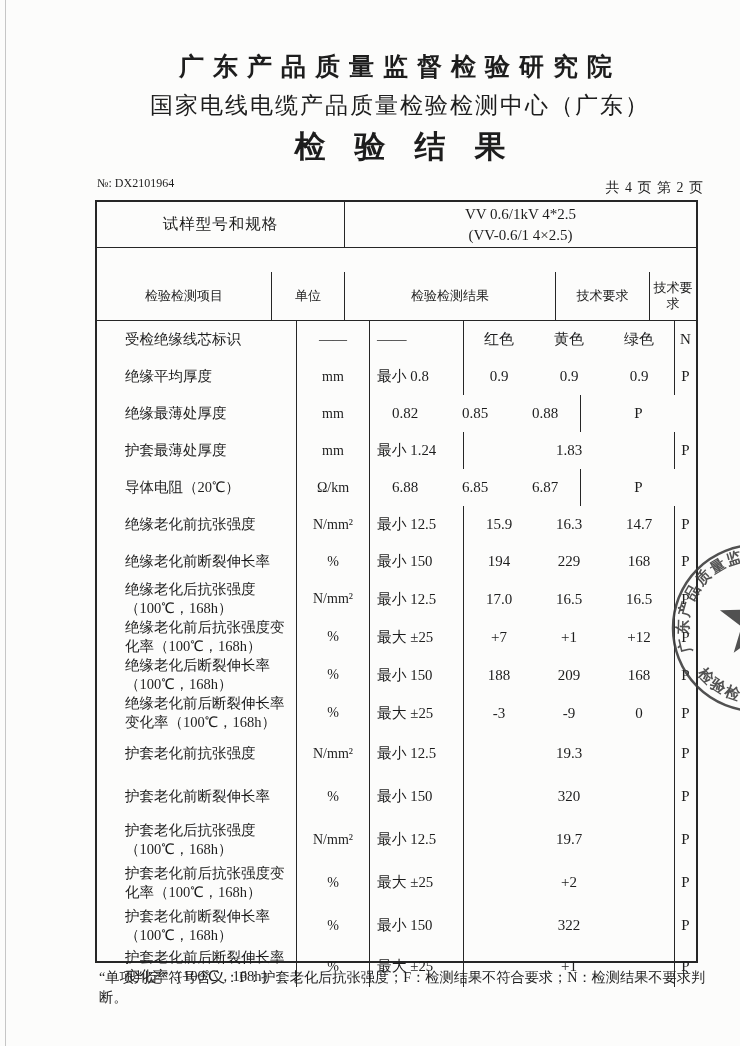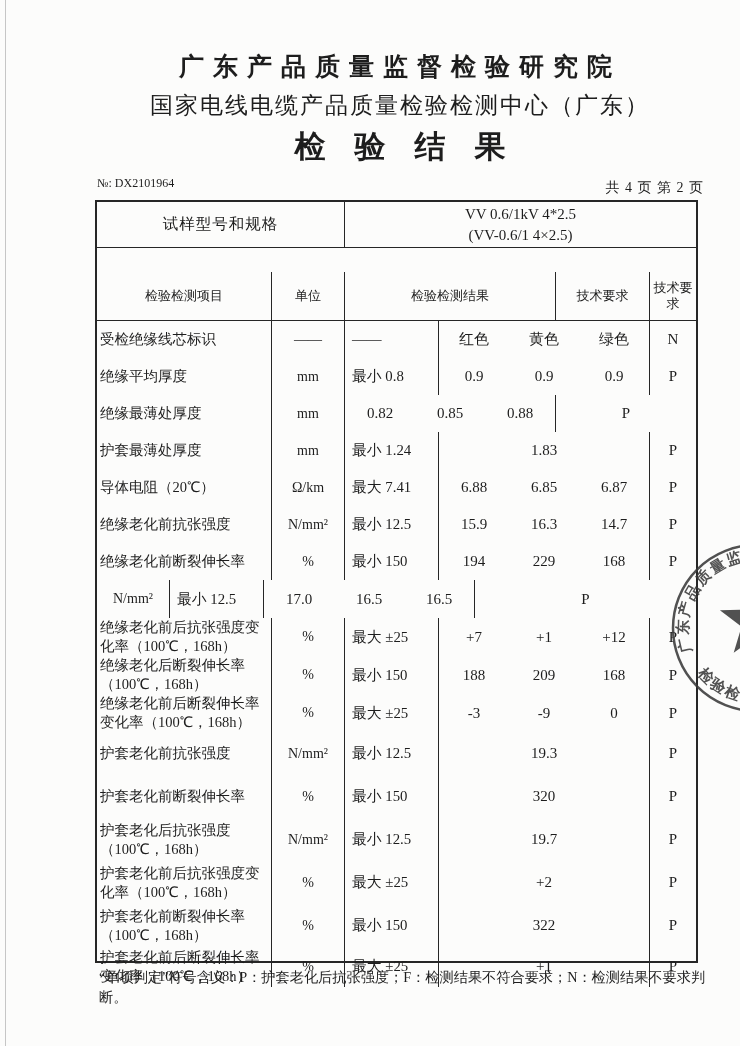--- a/index.html
+++ b/index.html
@@ -24,21 +24,21 @@
   .trow{display:flex;flex-shrink:0;font-family:Liberation Serif, serif;}
   .c{box-sizing:border-box;display:flex;align-items:center;}
   .bR{border-right:1.5px solid #262626;}
   .spec-row{height:45px;border-bottom:1.5px solid #262626;}
   .spec-label{width:248px;justify-content:center;font-size:15.5px;letter-spacing:1px;}
   .spec-value{flex:1;flex-direction:column;justify-content:center;font-size:15px;line-height:1.35;}
   .head-row{height:48px;border-bottom:1.5px solid #262626;font-size:13px;margin-top:24px;}
   .head-row .c{justify-content:center;text-align:center;line-height:1.25;}
   .tbody{flex:1;display:flex;flex-direction:column;}
   .w1{width:175px;} .w2{width:73px;} .w3{width:94px;} .w4{width:211px;} .w5{flex:1;}
-  .body-row{height:37px;}
+  .body-row{height:37px;padding-left:25px;}
   .body-row:nth-child(n+8){height:38px;}
   .body-row:nth-child(n+12){height:43px;}
   .body-row:last-child{flex:1;}
   .c1{padding:1px 2px 1px 3px;font-size:14.5px;line-height:1.3;}
   .c2{justify-content:center;font-size:14px;}
   .c3{padding-left:7px;font-size:14.8px;white-space:nowrap;}
   .c4{font-size:15px;}
   .c4 .v{flex:1;text-align:center;}
   .c4 .merged{width:100%;text-align:center;}
   .c5{justify-content:center;font-size:15px;}
@@ -127,21 +127,20 @@
           <span class="merged">1.83</span>
         </div>
     <div class="c c5 w5">P</div>
   </div>
 
   <div class="trow body-row">
     <div class="c c1 w1 bR">
           <span>导体电阻（20℃）</span>
         </div>
     <div class="c c2 w2 bR">Ω/km</div>
-    <div class="c c3 w3 bR">最大 7.41</div>
     <div class="c c4 w4 bR">
           <span class="v">6.88</span>
           <span class="v">6.85</span>
           <span class="v">6.87</span>
         </div>
     <div class="c c5 w5">P</div>
   </div>
 
   <div class="trow body-row">
     <div class="c c1 w1 bR">
@@ -165,20 +164,23 @@
     <div class="c c3 w3 bR">最小 150</div>
     <div class="c c4 w4 bR">
           <span class="v">194</span>
           <span class="v">229</span>
           <span class="v">168</span>
         </div>
     <div class="c c5 w5">P</div>
   </div>
 
   <div class="trow body-row">
+    <div class="c c1 w1 bR">
+          <span>绝缘老化后抗张强度（100℃，168h）</span>
+        </div>
     <div class="c c2 w2 bR">N/mm²</div>
     <div class="c c3 w3 bR">最小 12.5</div>
     <div class="c c4 w4 bR">
           <span class="v">17.0</span>
           <span class="v">16.5</span>
           <span class="v">16.5</span>
         </div>
     <div class="c c5 w5">P</div>
   </div>
 

